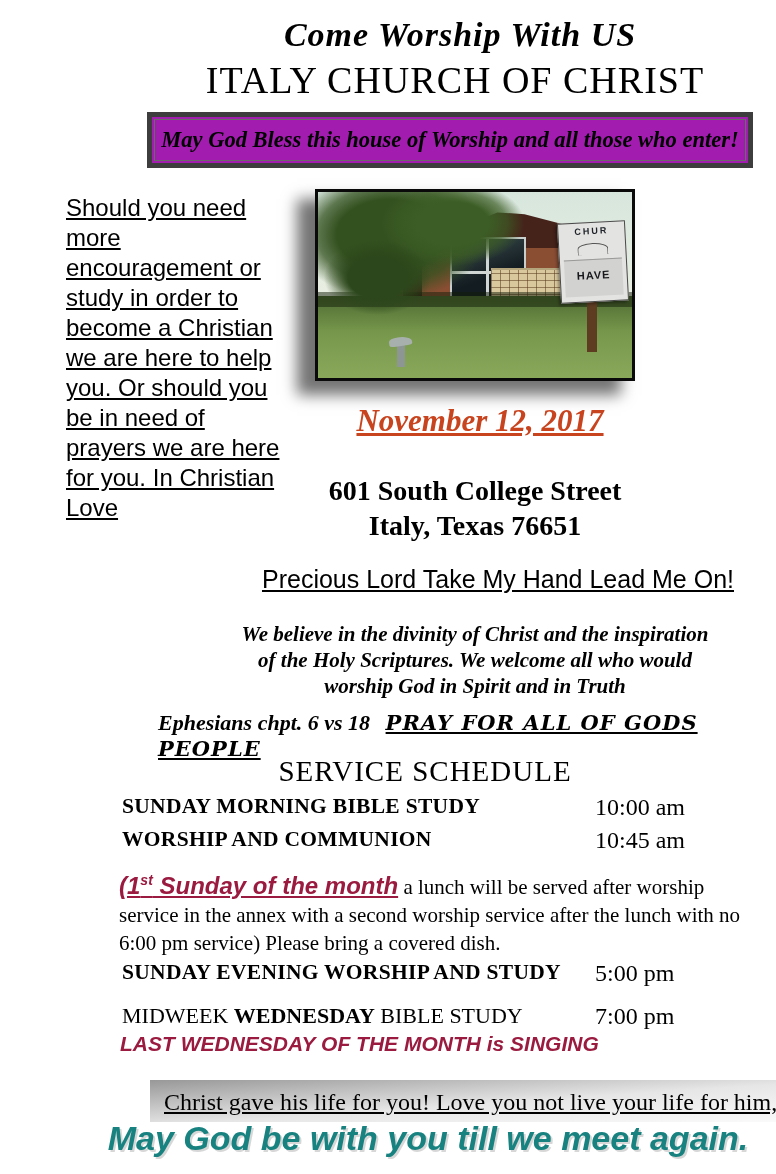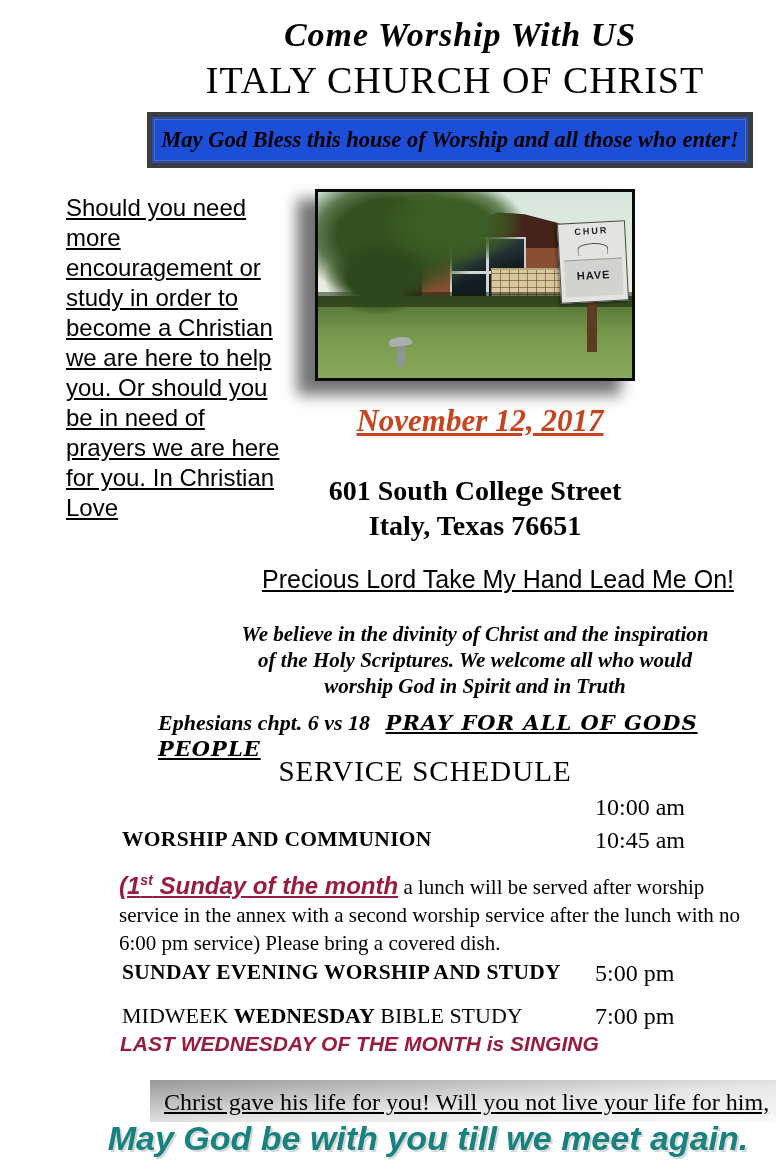--- a/index.html
+++ b/index.html
@@ -13,21 +13,21 @@
     top:16px;left:150px;width:620px;text-align:center;
     font-family:Liberation Serif, serif;font-style:italic;font-weight:600;
     font-size:34px;letter-spacing:1px;
   }
   .church-name{
     top:58px;left:120px;width:670px;text-align:center;
     font-family:"Liberation Serif",serif;font-size:38px;letter-spacing:1px;
   }
   .blessing-box{
     top:112px;left:147px;width:606px;box-sizing:border-box;
-    border:5px solid #3d3d3d;background:#1d4ed8;
+    border:5px solid #3d3d3d;background:#a21caf;
   }
   .blessing-inner{
     border:1px solid #6a6a6a;margin:2px;padding:7px 6px;
     text-align:center;font-style:italic;font-weight:bold;font-size:22.5px;
   }
   
   .side-note{
     top:193px;left:66px;width:216px;
     font-family:Liberation Sans, sans-serif;font-size:24px;line-height:30px;
     text-decoration:underline;
@@ -196,38 +196,39 @@
     <span>worship God in Spirit and in Truth</span>
   </div>
 
   <div class="abs scripture-line">
     <span class="scripture-ref">Ephesians chpt. 6 vs 18</span>
     <span class="prayer-call">PRAY FOR ALL OF GODS  PEOPLE</span>
   </div>
 
   <div class="abs svc-title">SERVICE SCHEDULE</div>
 
+  <div class="abs sched-label row1">SUNDAY MORNING BIBLE STUDY</div>
   <div class="abs sched-time row1">10:00 am</div>
 
   <div class="abs sched-label row2">WORSHIP AND COMMUNION</div>
   <div class="abs sched-time row2">10:45 am</div>
 
   <div class="abs lunch">
     <span class="lunch-hl" style="color:#9a1b3f;text-decoration:underline;"><span>(1</span><sup>st</sup><span> Sunday of the month</span></span><span> a lunch will be served after worship service in the annex with a second worship service after the lunch with no 6:00 pm service) Please bring a covered dish.</span>
   </div>
 
   <div class="abs sched-label row-evening">SUNDAY EVENING WORSHIP AND STUDY</div>
   <div class="abs sched-time row-evening">5:00 pm</div>
 
   <div class="abs midweek-label row-midweek">
     <span>MIDWEEK </span><b>WEDNESDAY</b><span> BIBLE STUDY</span>
   </div>
   <div class="abs sched-time row-midweek">7:00 pm</div>
 
   <div class="abs singing-note" style="color:#9a1b3f;">LAST WEDNESDAY OF THE MONTH is SINGING</div>
 
   <div class="abs exhort-strip">
-    <div class="exhort-text">Christ gave his life for you! Will you not  live your life for him,</div>
+    <div class="exhort-text">Christ gave his life for you! Love you not  live your life for him,</div>
   </div>
 
   <div class="abs farewell" style="color:#17827f;">May God be with you till we meet again.</div>
 
 </div>
 
 </body></html>

